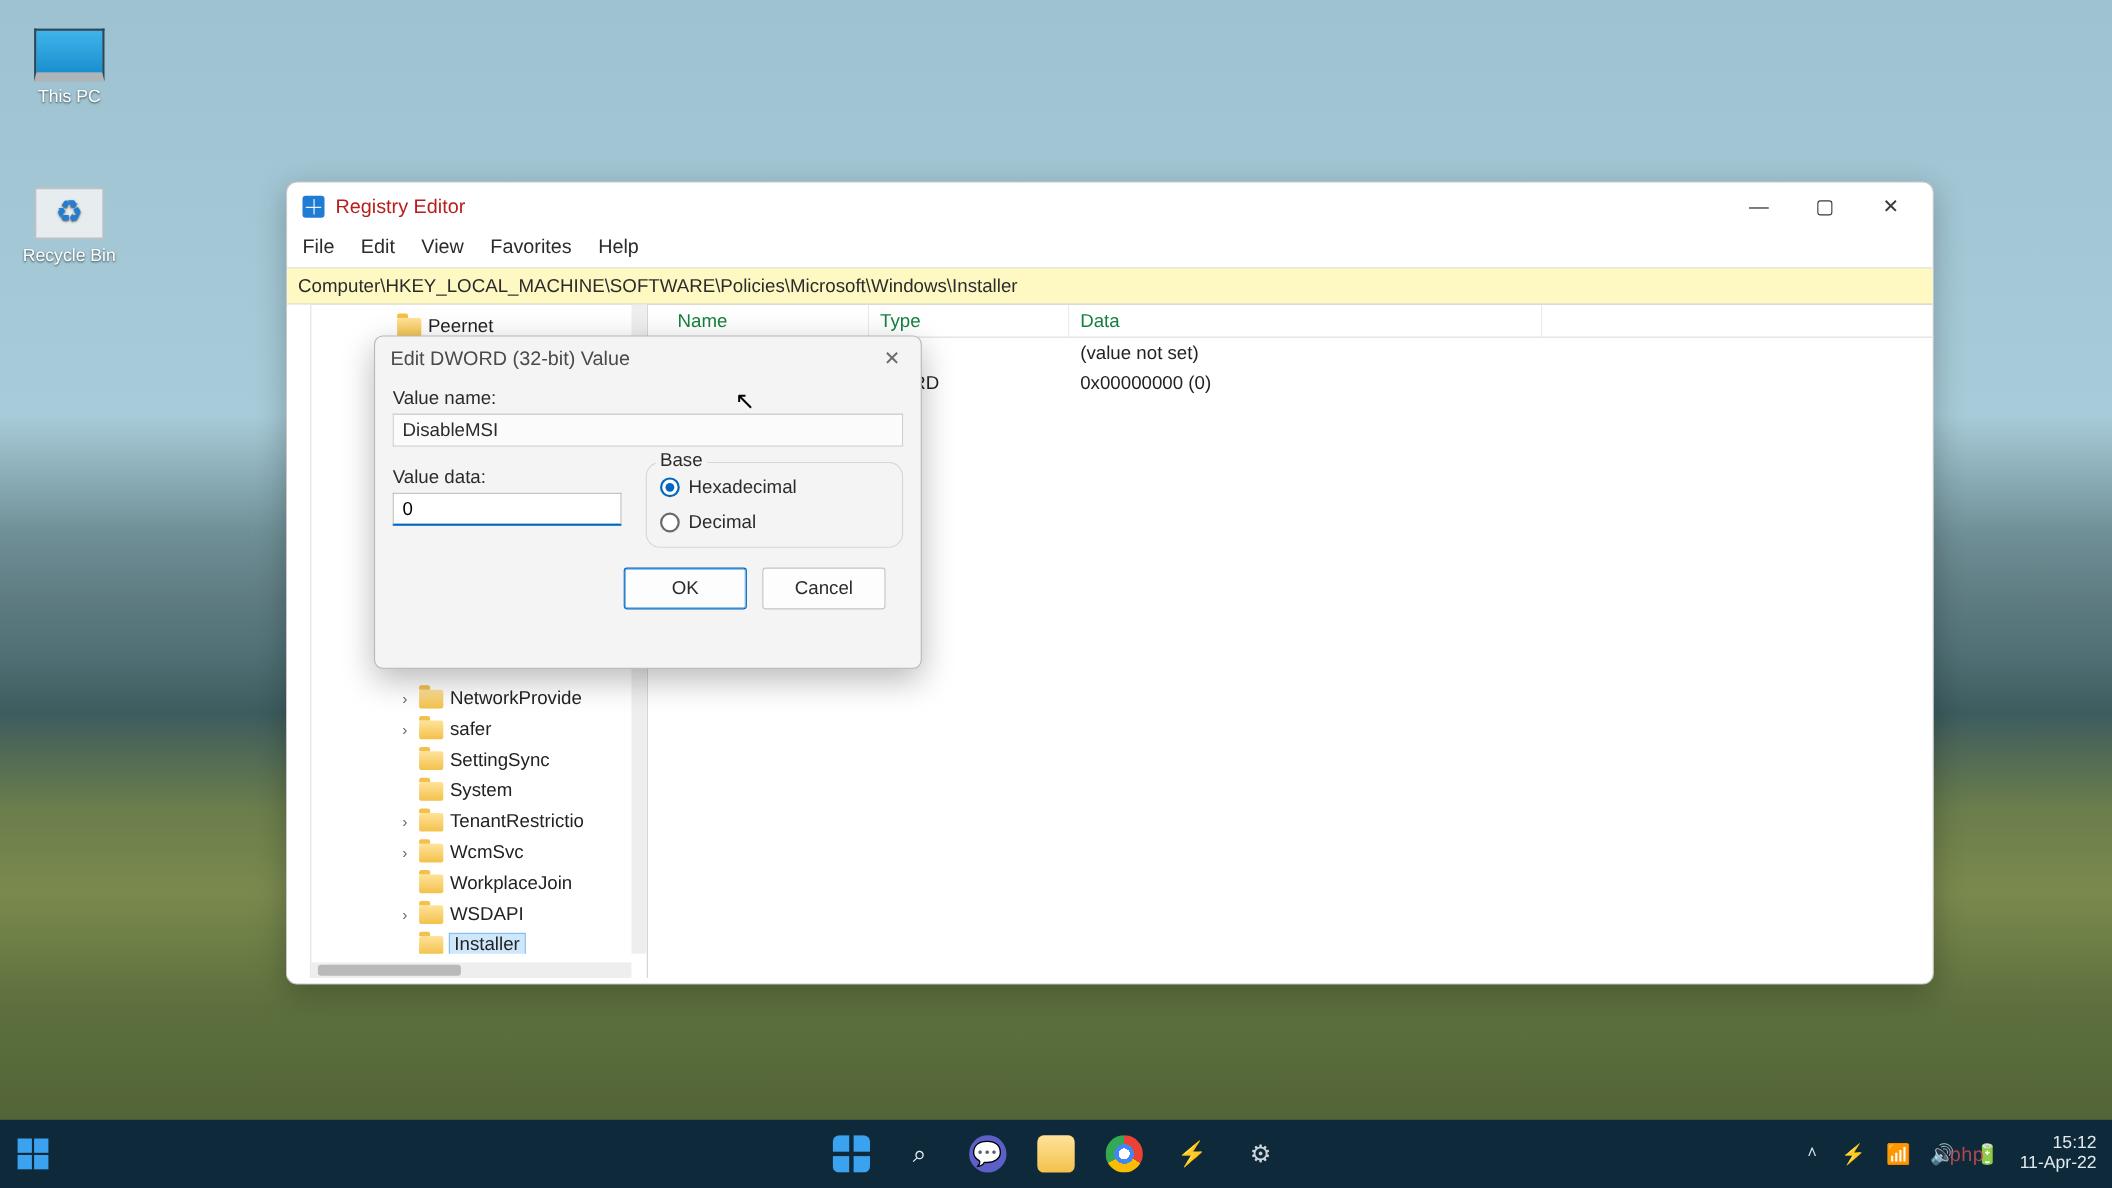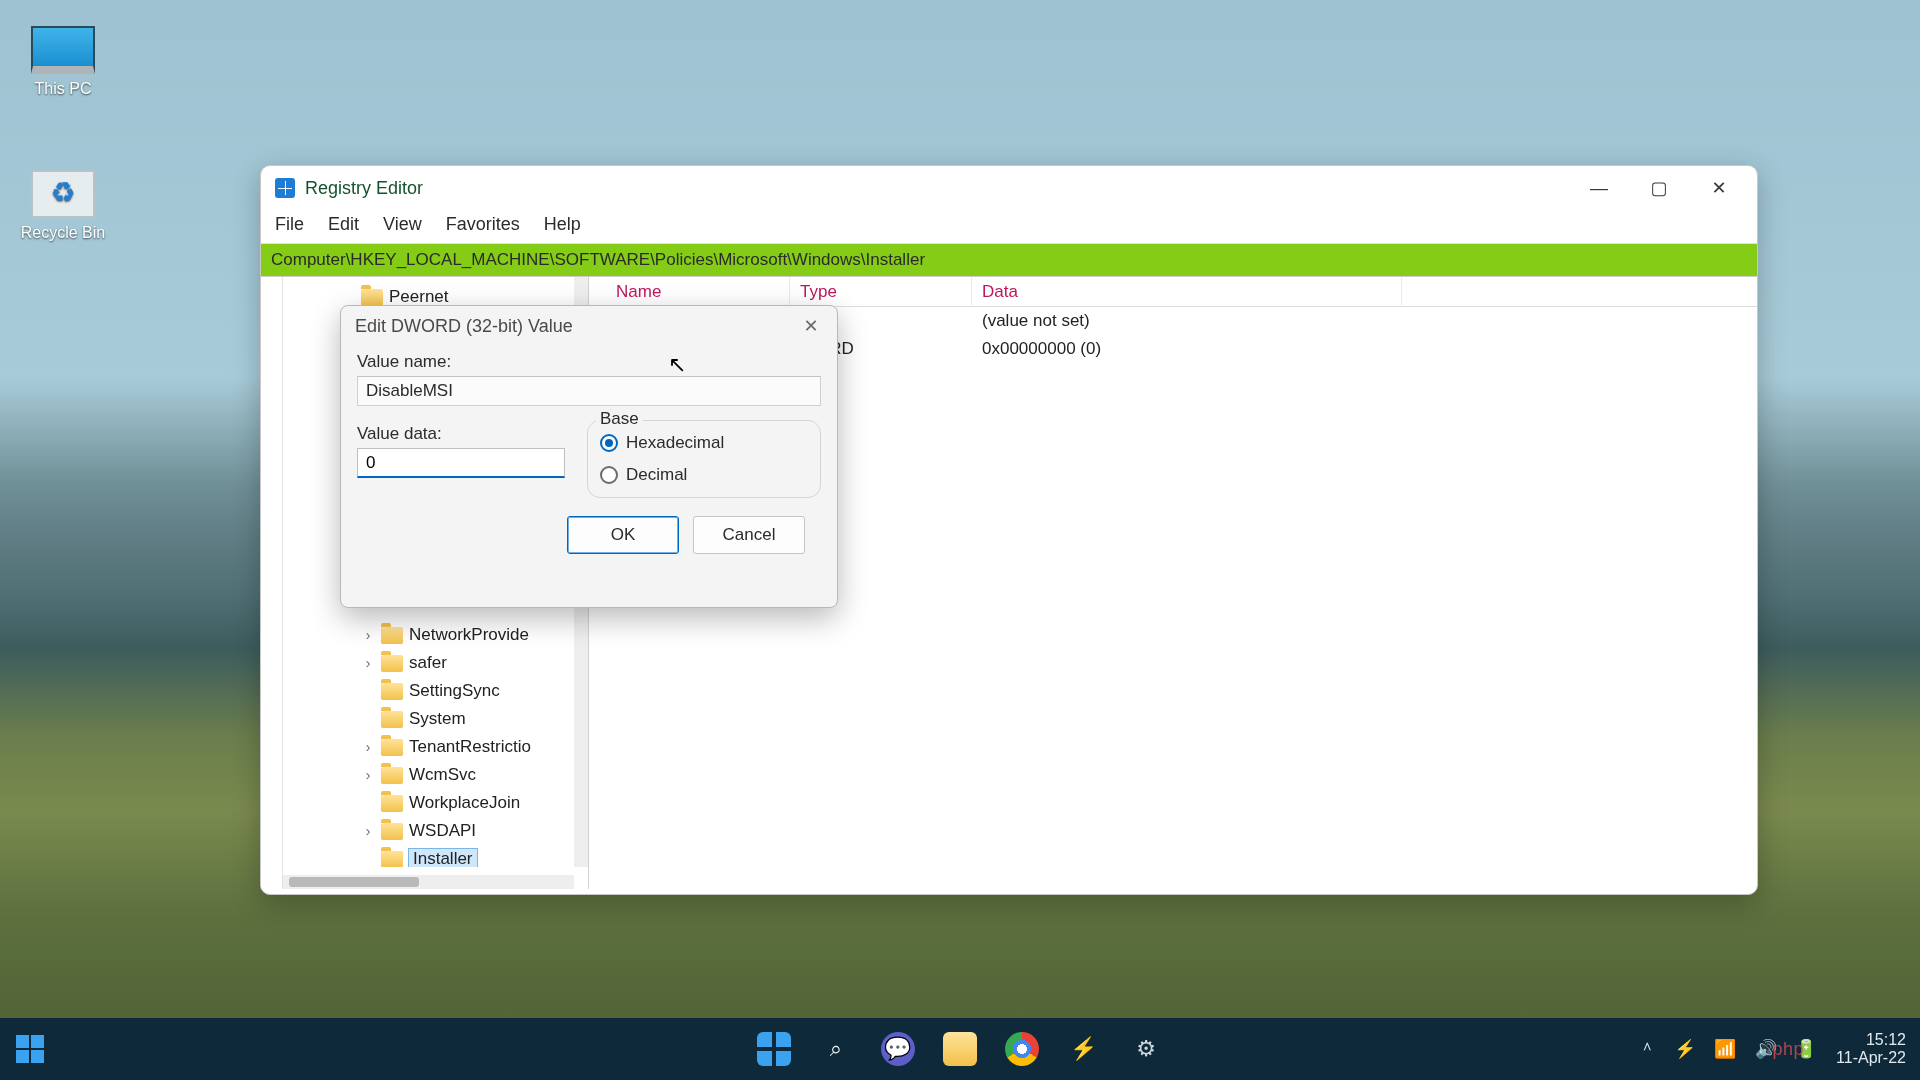--- a/index.html
+++ b/index.html
@@ -76,42 +76,42 @@
   content: "";
   position: absolute;
   left: 3px; top: 3px; right: 3px; bottom: 3px;
   background:
     linear-gradient(#fff,#fff) center/1px 100% no-repeat,
     linear-gradient(#fff,#fff) center/100% 1px no-repeat;
 }
 .titlebar .title-text {
   margin-left: 10px;
   font-size: 18px;
-  color: #14532d;
+  color: #b91c1c;
 }
 .titlebar .spacer { flex: 1; }
 .title-btn {
   width: 60px; height: 44px;
   display: flex; align-items: center; justify-content: center;
   font-size: 18px; color: #3a3a3a;
 }
 .menu-bar {
   display: flex;
   gap: 24px;
   padding: 4px 14px 8px;
   font-size: 18px;
   color: #2b2b2b;
 }
 .addr-bar {
   border-top: 1px solid #e0e0e0;
   border-bottom: 1px solid #cccccc;
   padding: 6px 10px;
   font-size: 17px;
   color: #2b2b2b;
-  background: #84cc16;
+  background: #fef9c3;
 }
 
 .work {
   position: relative;
   height: calc(100% - 44px - 38px - 34px);
   display: flex;
   gap: 17px;
 }
 
 
@@ -198,21 +198,21 @@
 
 .list-wrap {
   flex: 1;
   position: relative;
 }
 .list-header {
   display: flex;
   height: 30px;
   border-bottom: 1px solid #dddddd;
   font-size: 17px;
-  color: #be185d;
+  color: #15803d;
 }
 .col-name { width: 184px; padding-left: 10px; border-right: 1px solid #eaeaea; display: flex; align-items: center;}
 .col-type { width: 182px; padding-left: 10px; border-right: 1px solid #eaeaea; display: flex; align-items: center;}
 .col-data { flex: 1; padding-left: 10px; border-right: 1px solid #eaeaea; display: flex; align-items: center; max-width: 430px;}
 .list-rows { font-size: 17px; color: #222; }
 .list-row { display: flex; height: 28px; align-items: center; }
 .list-row .c1 { width: 184px; padding-left: 10px; }
 .list-row .c2 { width: 182px; padding-left: 10px; }
 .list-row .c3 { padding-left: 10px; }
 

